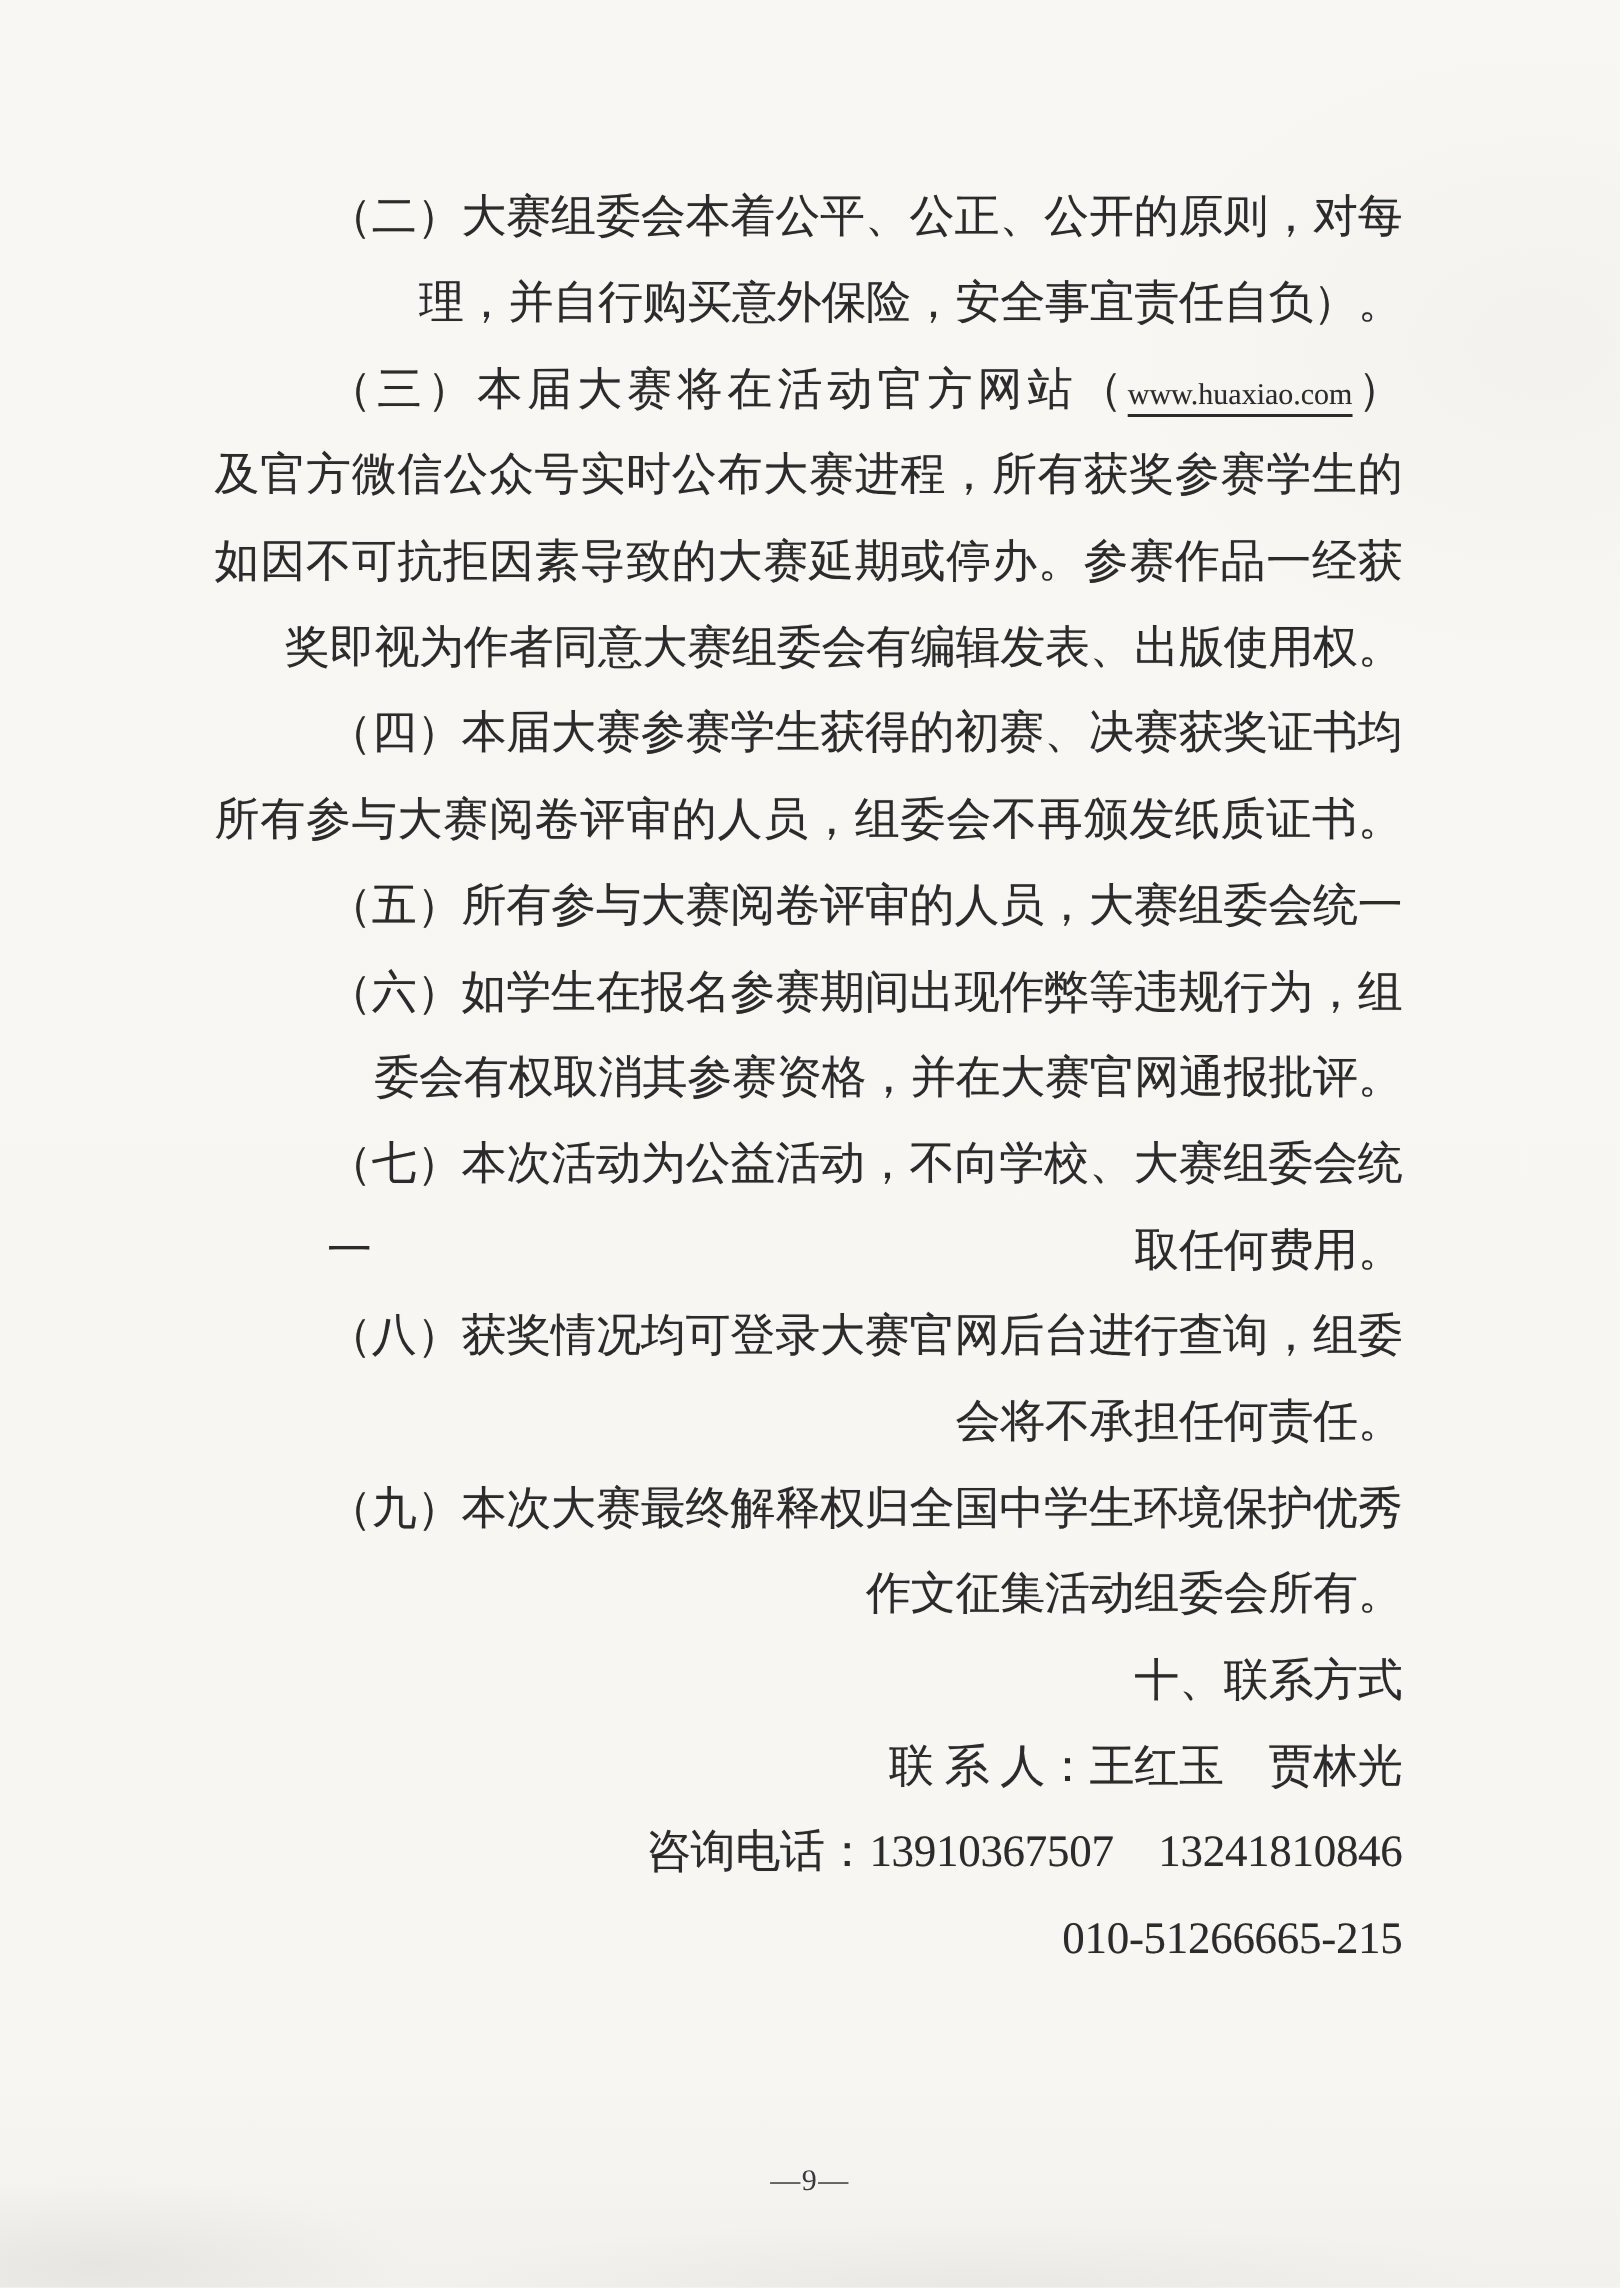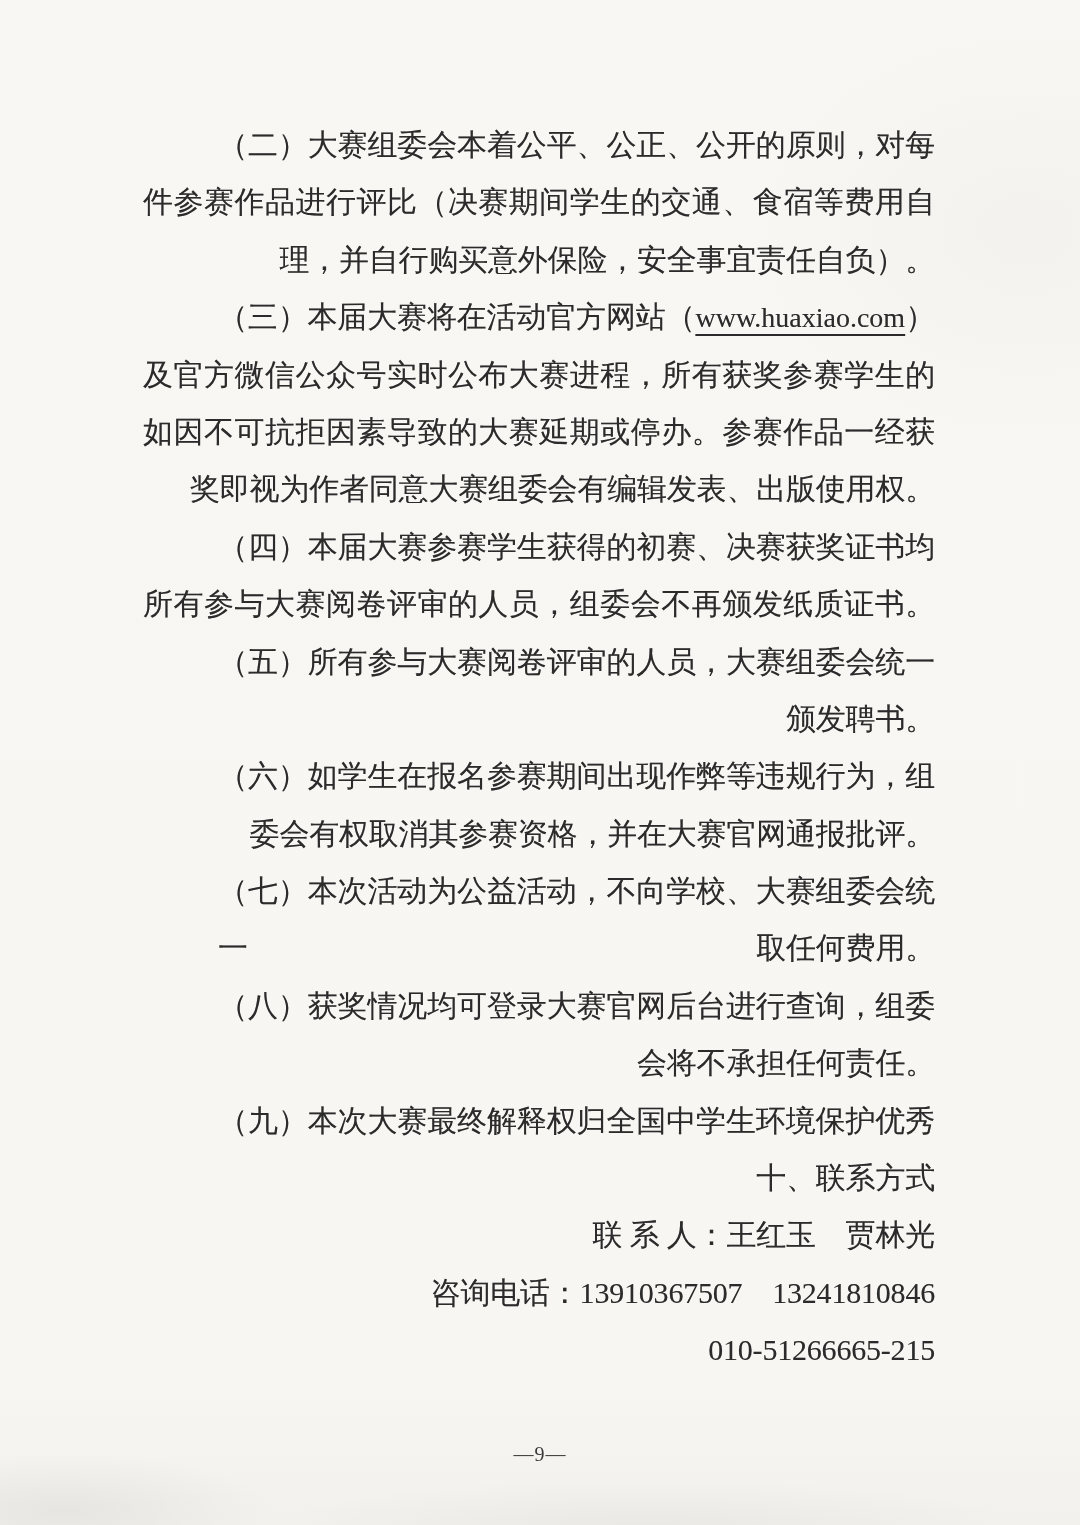--- a/index.html
+++ b/index.html
@@ -46,21 +46,21 @@
     text-align: justify;
     text-align-last: justify;
   }
   .line.indent {
     padding-left: 75px;
   }
   .line.ext-indent {
     padding-left: 221px;
   }
   .url {
-    font-size: 28px;
+    font-size: 20px;
     letter-spacing: 0;
     text-decoration: underline;
     text-decoration-thickness: 1.5px;
     text-underline-offset: 7px;
   }
   .page-footer {
     position: absolute;
     left: 0;
     right: 0;
     top: 1443px;
@@ -70,45 +70,44 @@
     color: #3a3a3a;
   }
 </style>
 </head>
 <body>
 
 <div class="page">
   <div class="doc-body">
 
     <div class="line fill indent">（二）大赛组委会本着公平、公正、公开的原则，对每</div>
-    <div class="line fill">件参赛作品进行评比（决赛期间学生的交通、食宿等费用自</div>
     <div class="line">理，并自行购买意外保险，安全事宜责任自负）。</div>
 
     <div class="line fill indent"><span>（三）本届大赛将在活动官方网站（</span><span class="url">www.huaxiao.com</span><span>）</span></div>
 
     <div class="line fill">及官方微信公众号实时公布大赛进程，所有获奖参赛学生的</div>
     <div class="line fill">如因不可抗拒因素导致的大赛延期或停办。参赛作品一经获</div>
     <div class="line">奖即视为作者同意大赛组委会有编辑发表、出版使用权。</div>
 
     <div class="line fill indent">（四）本届大赛参赛学生获得的初赛、决赛获奖证书均</div>
     <div class="line fill">所有参与大赛阅卷评审的人员，组委会不再颁发纸质证书。</div>
 
     <div class="line fill indent">（五）所有参与大赛阅卷评审的人员，大赛组委会统一</div>
-    <div class="line">颁发聘书。</div>
 
     <div class="line fill indent">（六）如学生在报名参赛期间出现作弊等违规行为，组</div>
     <div class="line">委会有权取消其参赛资格，并在大赛官网通报批评。</div>
 
     <div class="line fill indent">（七）本次活动为公益活动，不向学校、大赛组委会统一</div>
     <div class="line">取任何费用。</div>
 
     <div class="line fill indent">（八）获奖情况均可登录大赛官网后台进行查询，组委</div>
     <div class="line">会将不承担任何责任。</div>
 
     <div class="line fill indent">（九）本次大赛最终解释权归全国中学生环境保护优秀</div>
+    <div class="line">作文征集活动组委会所有。</div>
 
     <div class="line indent">十、联系方式</div>
     <div class="line indent">联 系 人：王红玉　贾林光</div>
     <div class="line indent">咨询电话：13910367507　13241810846</div>
     <div class="line ext-indent">010-51266665-215</div>
 
   </div>
 
   <div class="page-footer">—9—</div>
 </div>

